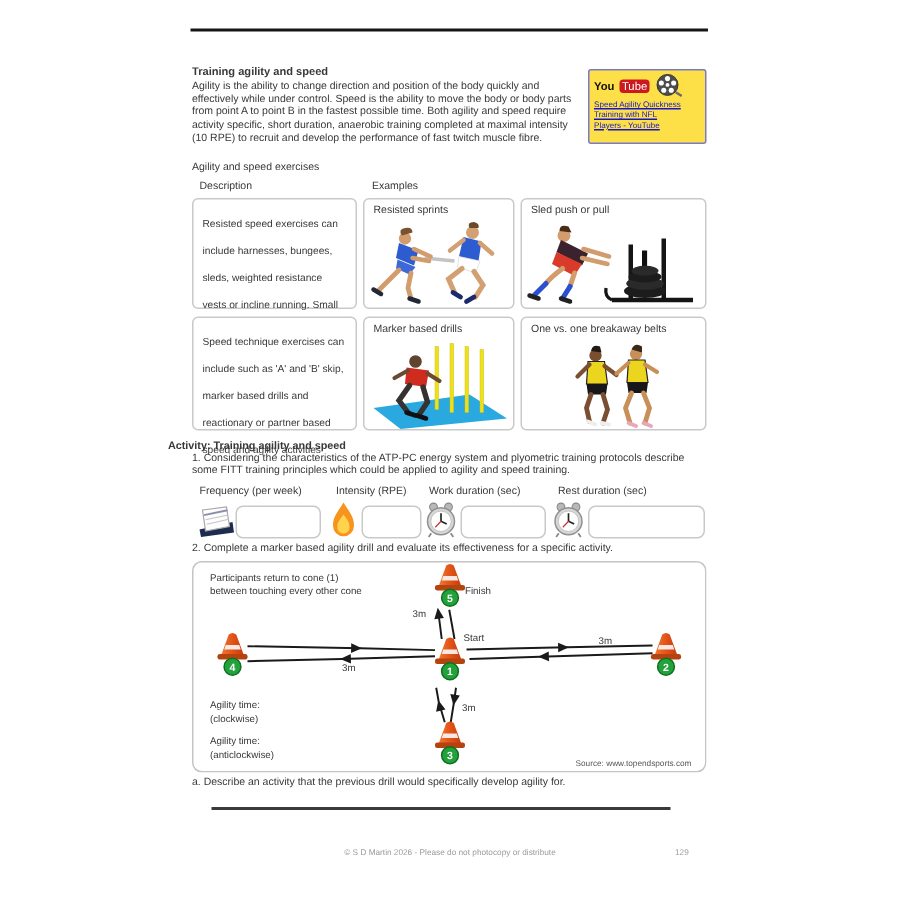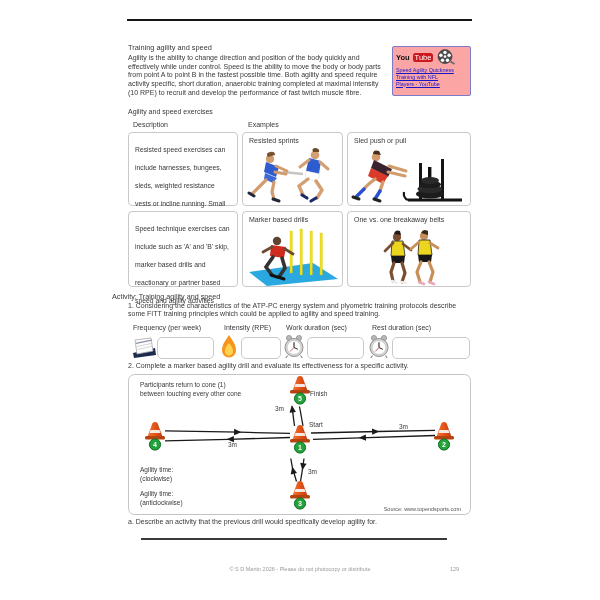--- a/index.html
+++ b/index.html
@@ -1,26 +1,26 @@
 <!DOCTYPE html>
 <html><head>
 <meta charset="utf-8">
 <style>
   html,body{margin:0;padding:0;background:#fff;}
   body{width:600px;height:600px;position:relative;overflow:hidden;
        font-family:"Liberation Sans",sans-serif;color:#383838;}
   .abs{position:absolute;}
   .t7{font-size:7px;line-height:8.7px;}
   .t68{font-size:6.8px;line-height:8.2px;}
-  .bold{font-weight:normal;}
+  .bold{font-weight:bold;}
   .rule{background:#161616;}
   .cellbox{border:1px solid #c9c9c9;border-radius:4px;background:#fff;box-sizing:border-box;}
   .celllabel{position:absolute;left:6px;top:4px;font-size:7px;}
   .ansbox{border:1px solid #c9c9c9;border-radius:5px;background:#fff;box-sizing:border-box;}
-  .yt-card{border:1px solid #7a7ac8;border-radius:2px;background:#fca5a5;box-sizing:border-box;padding:2px 3px;}
+  .yt-card{border:1px solid #7a7ac8;border-radius:2px;background:#fde047;box-sizing:border-box;padding:2px 3px;}
   .yt-row{display:flex;align-items:center;gap:3px;}
   .yt-you{font-size:7.5px;font-weight:bold;color:#111;}
   .yt-tube{font-size:7.5px;font-weight:normal;color:#fff;background:#cc181e;border-radius:2.5px;padding:0 2px;}
   .yt-link{display:block;font-size:5.4px;line-height:6.8px;color:#1515cc;text-decoration:underline;cursor:pointer;}
   .footer{font-size:5.5px;color:#9a9a9a;}
   svg text{font-family:"Liberation Sans",sans-serif;}
 </style>
 </head>
 <body>
 

